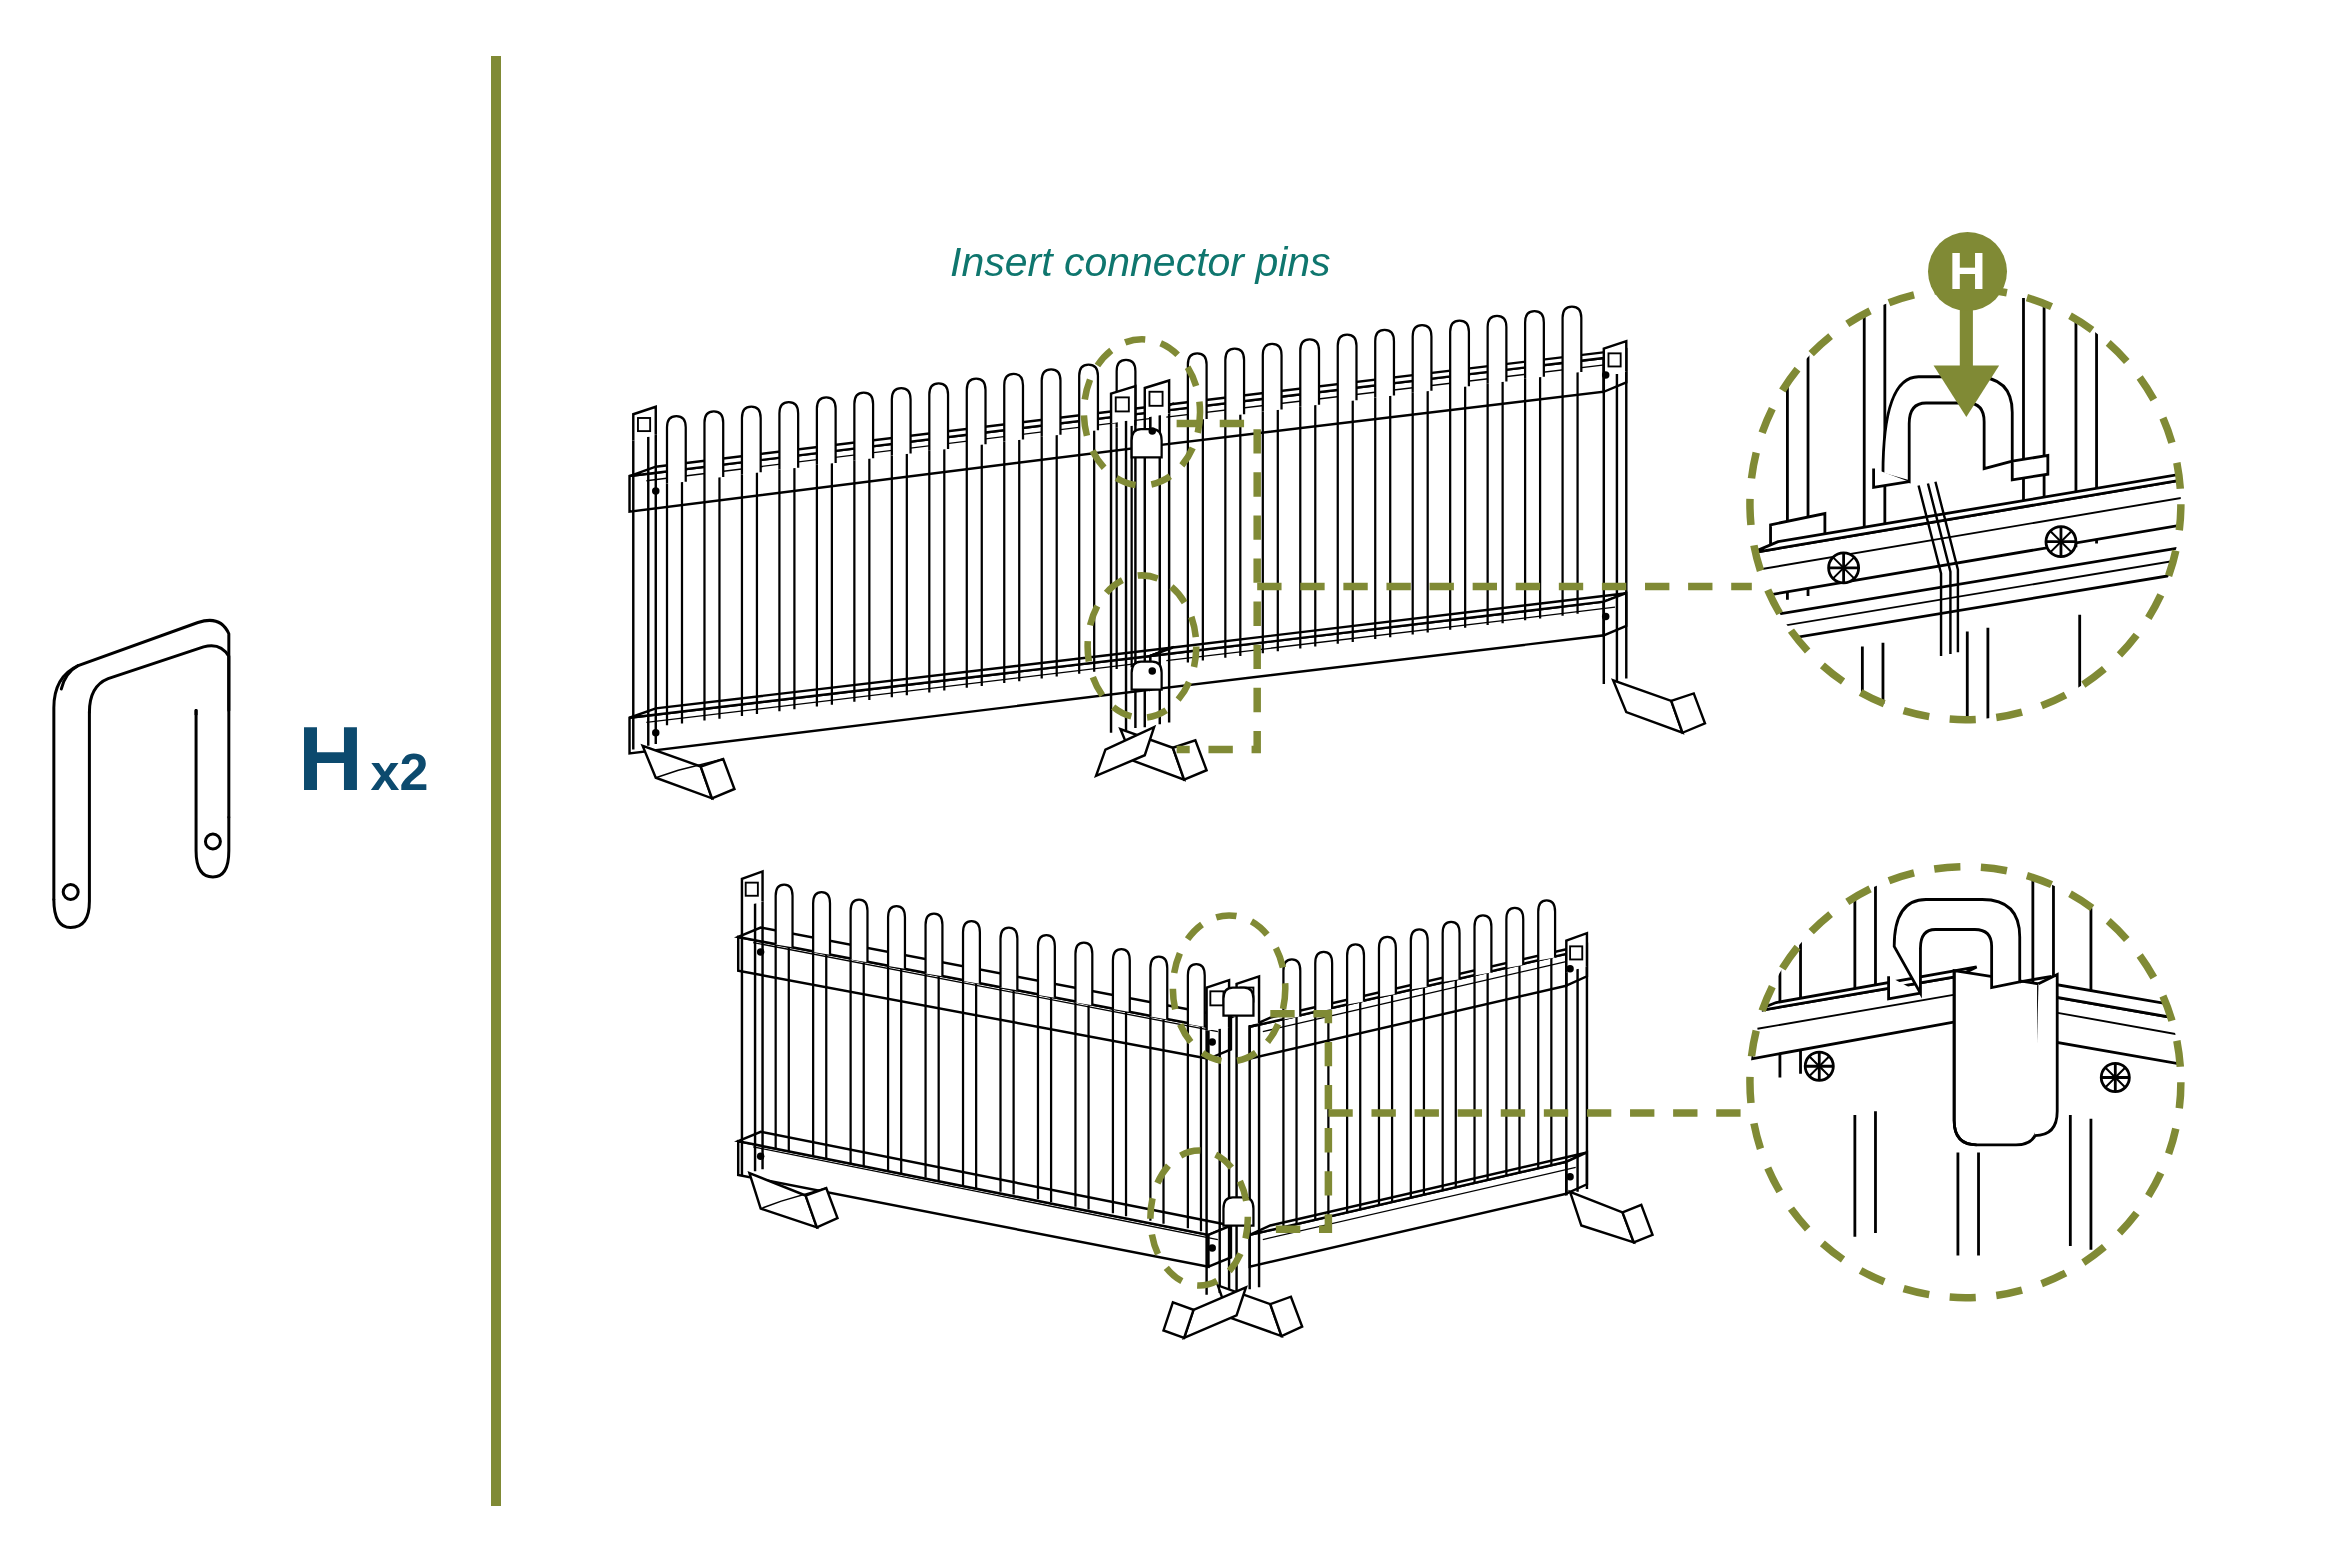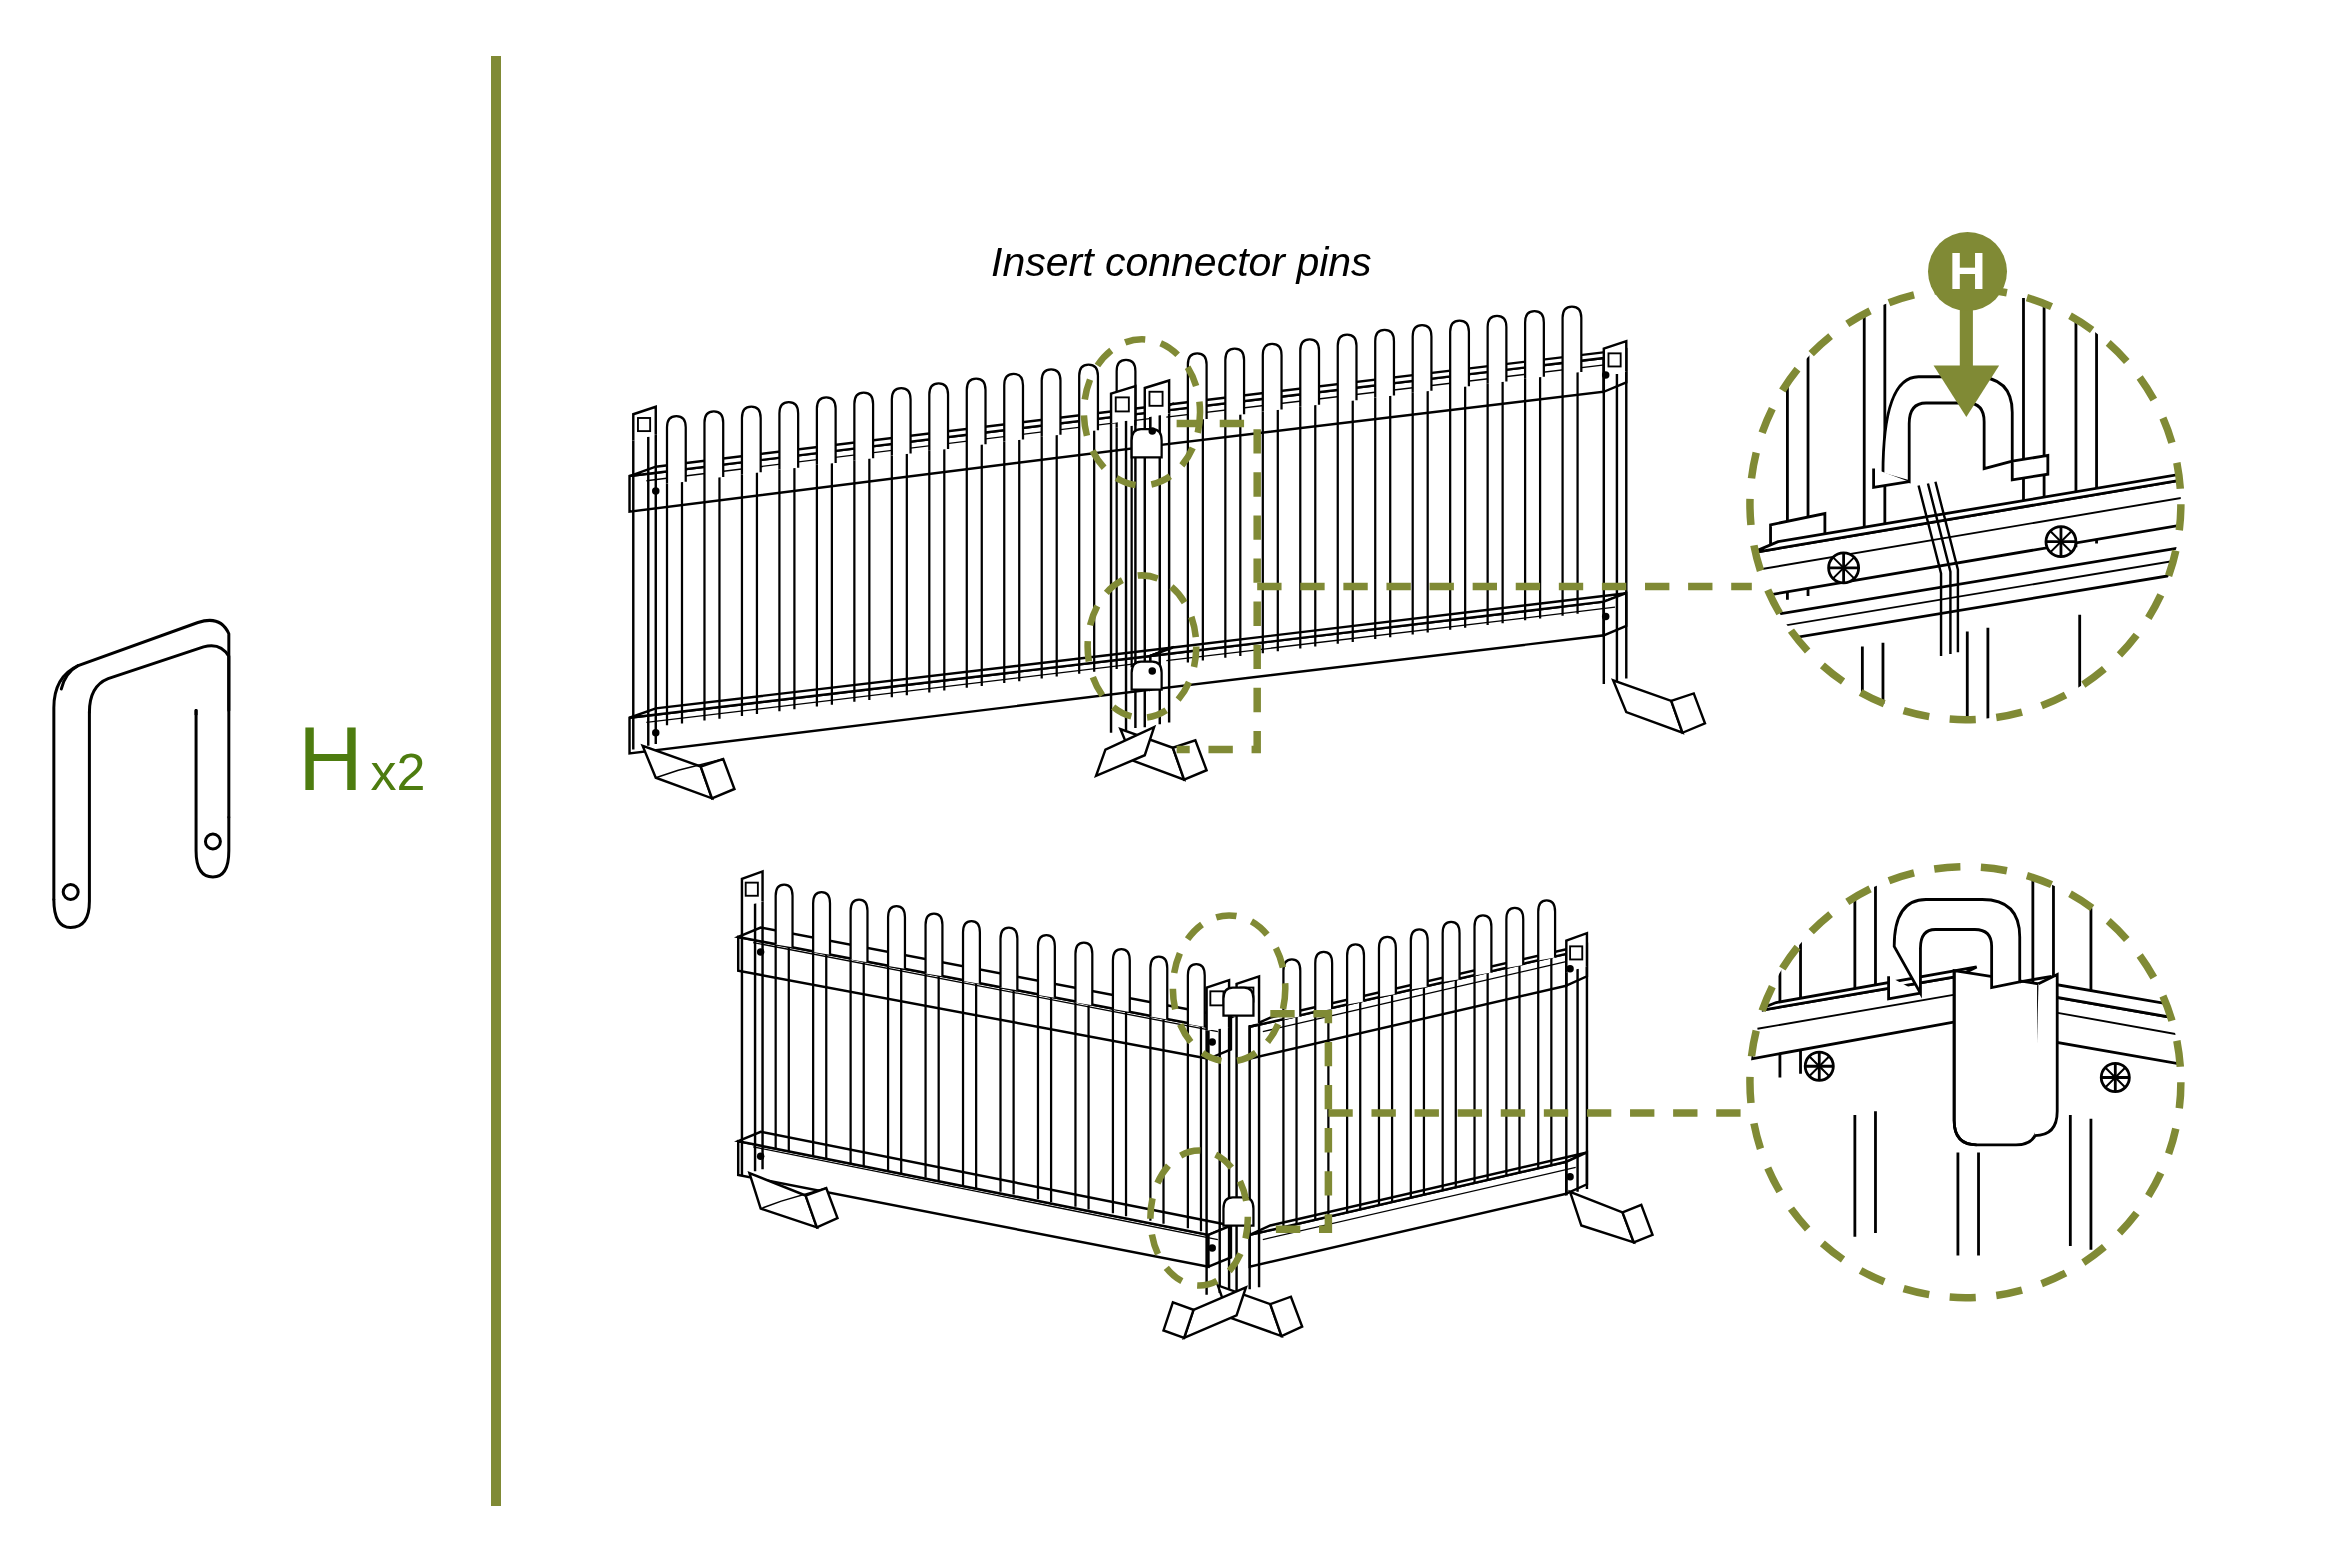--- a/index.html
+++ b/index.html
@@ -2,26 +2,26 @@
 <html style="font-size:15px"><head>
 <meta charset="utf-8">
 <style>
   html,body{margin:0;padding:0;background:#ffffff;}
   body{width:2342px;height:1562px;position:relative;overflow:hidden;
        font-family:"Liberation Sans","DejaVu Sans",sans-serif;}
   .stage{position:absolute;inset:0;width:2342px;height:1562px;}
   .divider{position:absolute;left:491px;top:56px;width:10.3px;height:1450px;
            background:#808a35;}
   .part-svg{position:absolute;left:37px;top:600px;width:262px;height:337px;}
-  .part-label{position:absolute;left:298px;top:714px;color:#4d7c0f;
-              font-weight:normal;line-height:1;white-space:nowrap;}
+  .part-label{position:absolute;left:298px;top:714px;color:#0c4a6e;
+              font-weight:bold;line-height:1;white-space:nowrap;}
   .part-label .ltr{font-size:90px;letter-spacing:-1.9px;}
   .part-label .qty{font-size:52px;margin-left:9.4px;}
-  .title{position:absolute;left:991px;top:239px;font-size:41px;font-style:italic;
-         color:#000000;white-space:nowrap;}
+  .title{position:absolute;left:950px;top:239px;font-size:41px;font-style:italic;
+         color:#0f766e;white-space:nowrap;}
   .illo{position:absolute;left:0;top:0;width:2342px;height:1562px;
         pointer-events:none;}
   .badge{position:absolute;left:1928px;top:232px;width:79px;height:79px;
          border-radius:50%;background:#808a35;color:#fff;font-weight:bold;
          font-size:51px;display:flex;align-items:center;justify-content:center;}
 </style>
 </head>
 <body>
 
 <div class="stage">

